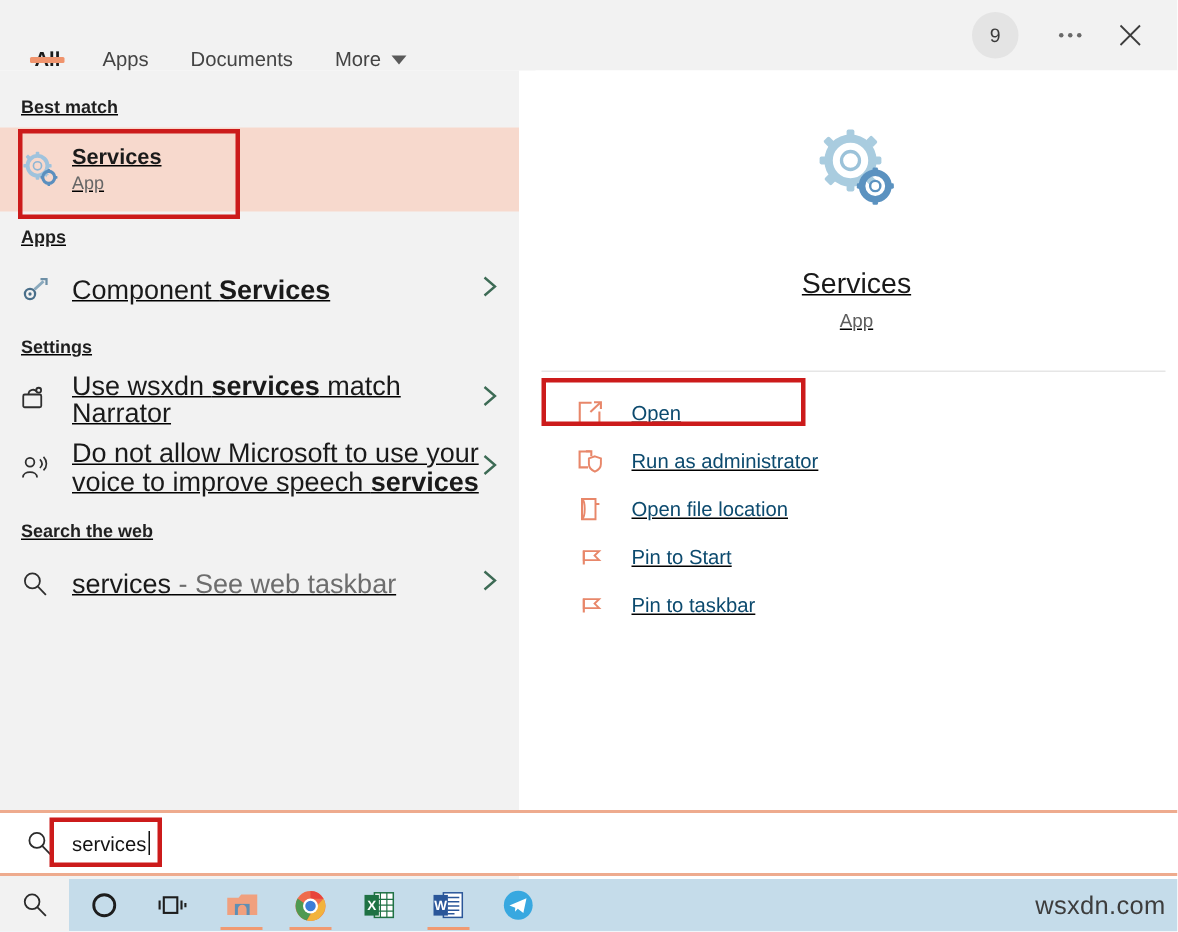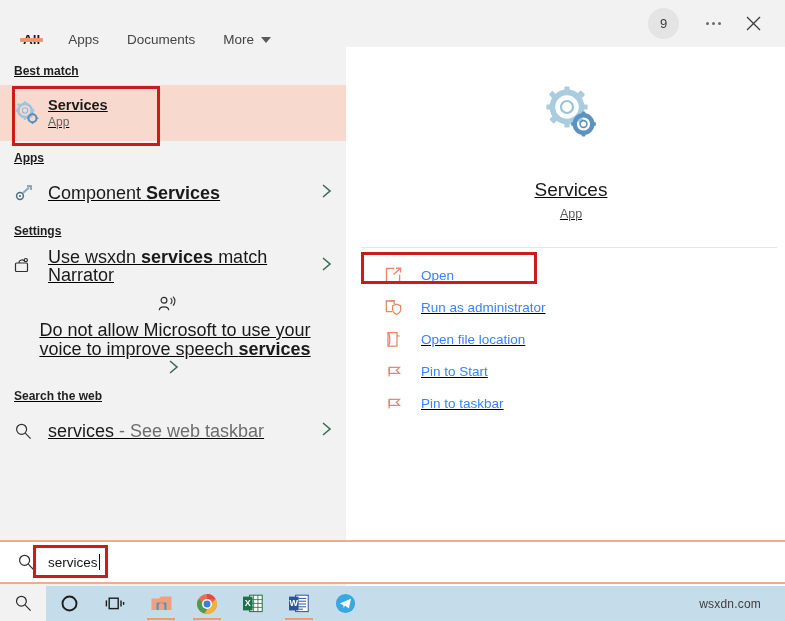--- a/index.html
+++ b/index.html
@@ -166,21 +166,21 @@
   .row b { font-weight: bold; }
 
   .bestmatch-row {
     background: #f7d9cd;
     min-height: 56px;
     padding-left: 14px;
     margin-right: 0;
   }
   .bestmatch-row .title { font-size: 14.5px; font-weight: bold; }
 
-  .row.two-line { min-height: 50px; align-items: center; flex-direction: column; }
+  .row.two-line { min-height: 50px; align-items: center; }
   .row.two-line .title { line-height: 19px; }
 
   
   .preview {
     padding-top: 34px;
     text-align: center;
   }
   .preview .app-icon {
     height: 64px;
     display: flex;
@@ -213,21 +213,21 @@
   }
   .action .act-icon {
     width: 36px;
     flex: 0 0 36px;
     display: flex;
     align-items: center;
     color: #e8876a;
   }
   .action .act-label {
     font-size: 13.5px;
-    color: #3b82f6;
+    color: #0c4a6e;
   }
 
   
   .redbox {
     position: absolute;
     border: 3px solid #cc1b1b;
     pointer-events: none;
     z-index: 20;
   }
 
@@ -290,24 +290,24 @@
   .tb-item.running::after {
     content: "";
     position: absolute;
     left: 9px; right: 9px;
     bottom: 1px;
     height: 2px;
     background: #f09a72;
   }
   .watermark {
     position: absolute;
-    right: 24px;
+    right: 8px;
     top: 50%;
     transform: translateY(-50%);
-    font-size: 12px;
+    font-size: 17px;
     color: #3d3d3d;
     letter-spacing: 0.2px;
   }
 </style>
 </head>
 <body>
 
 <div id="app">
 
   <div class="flyout">

